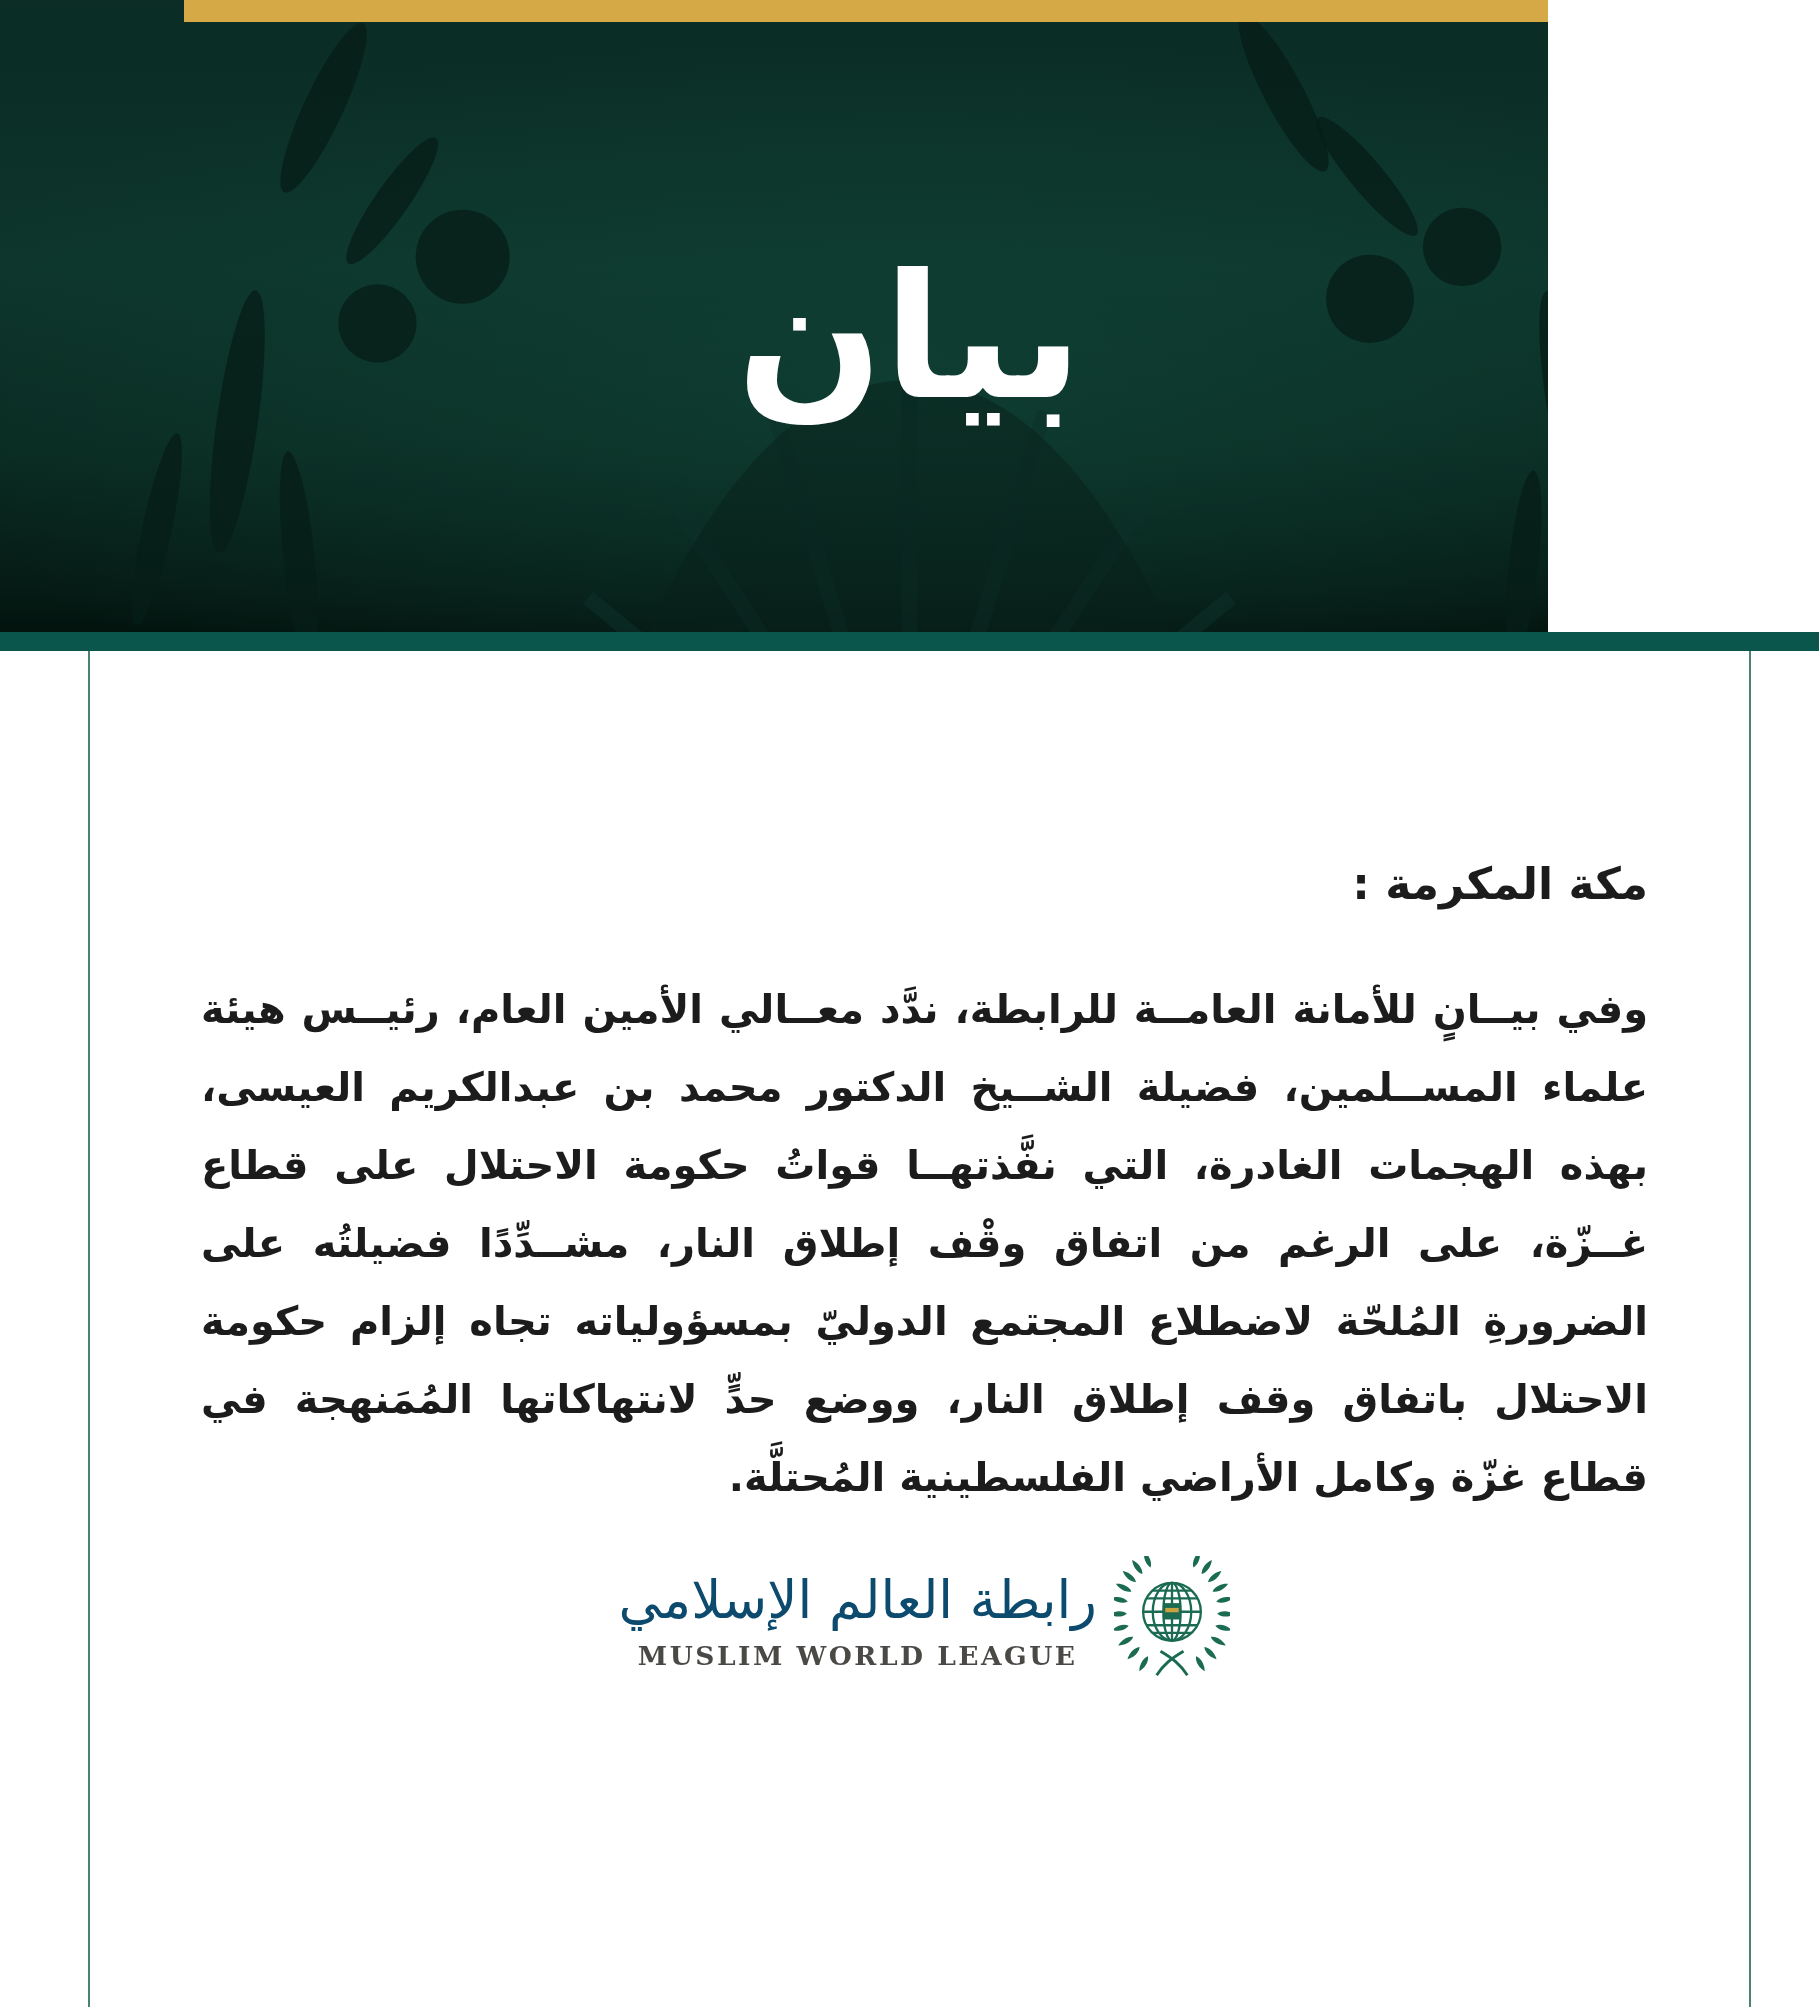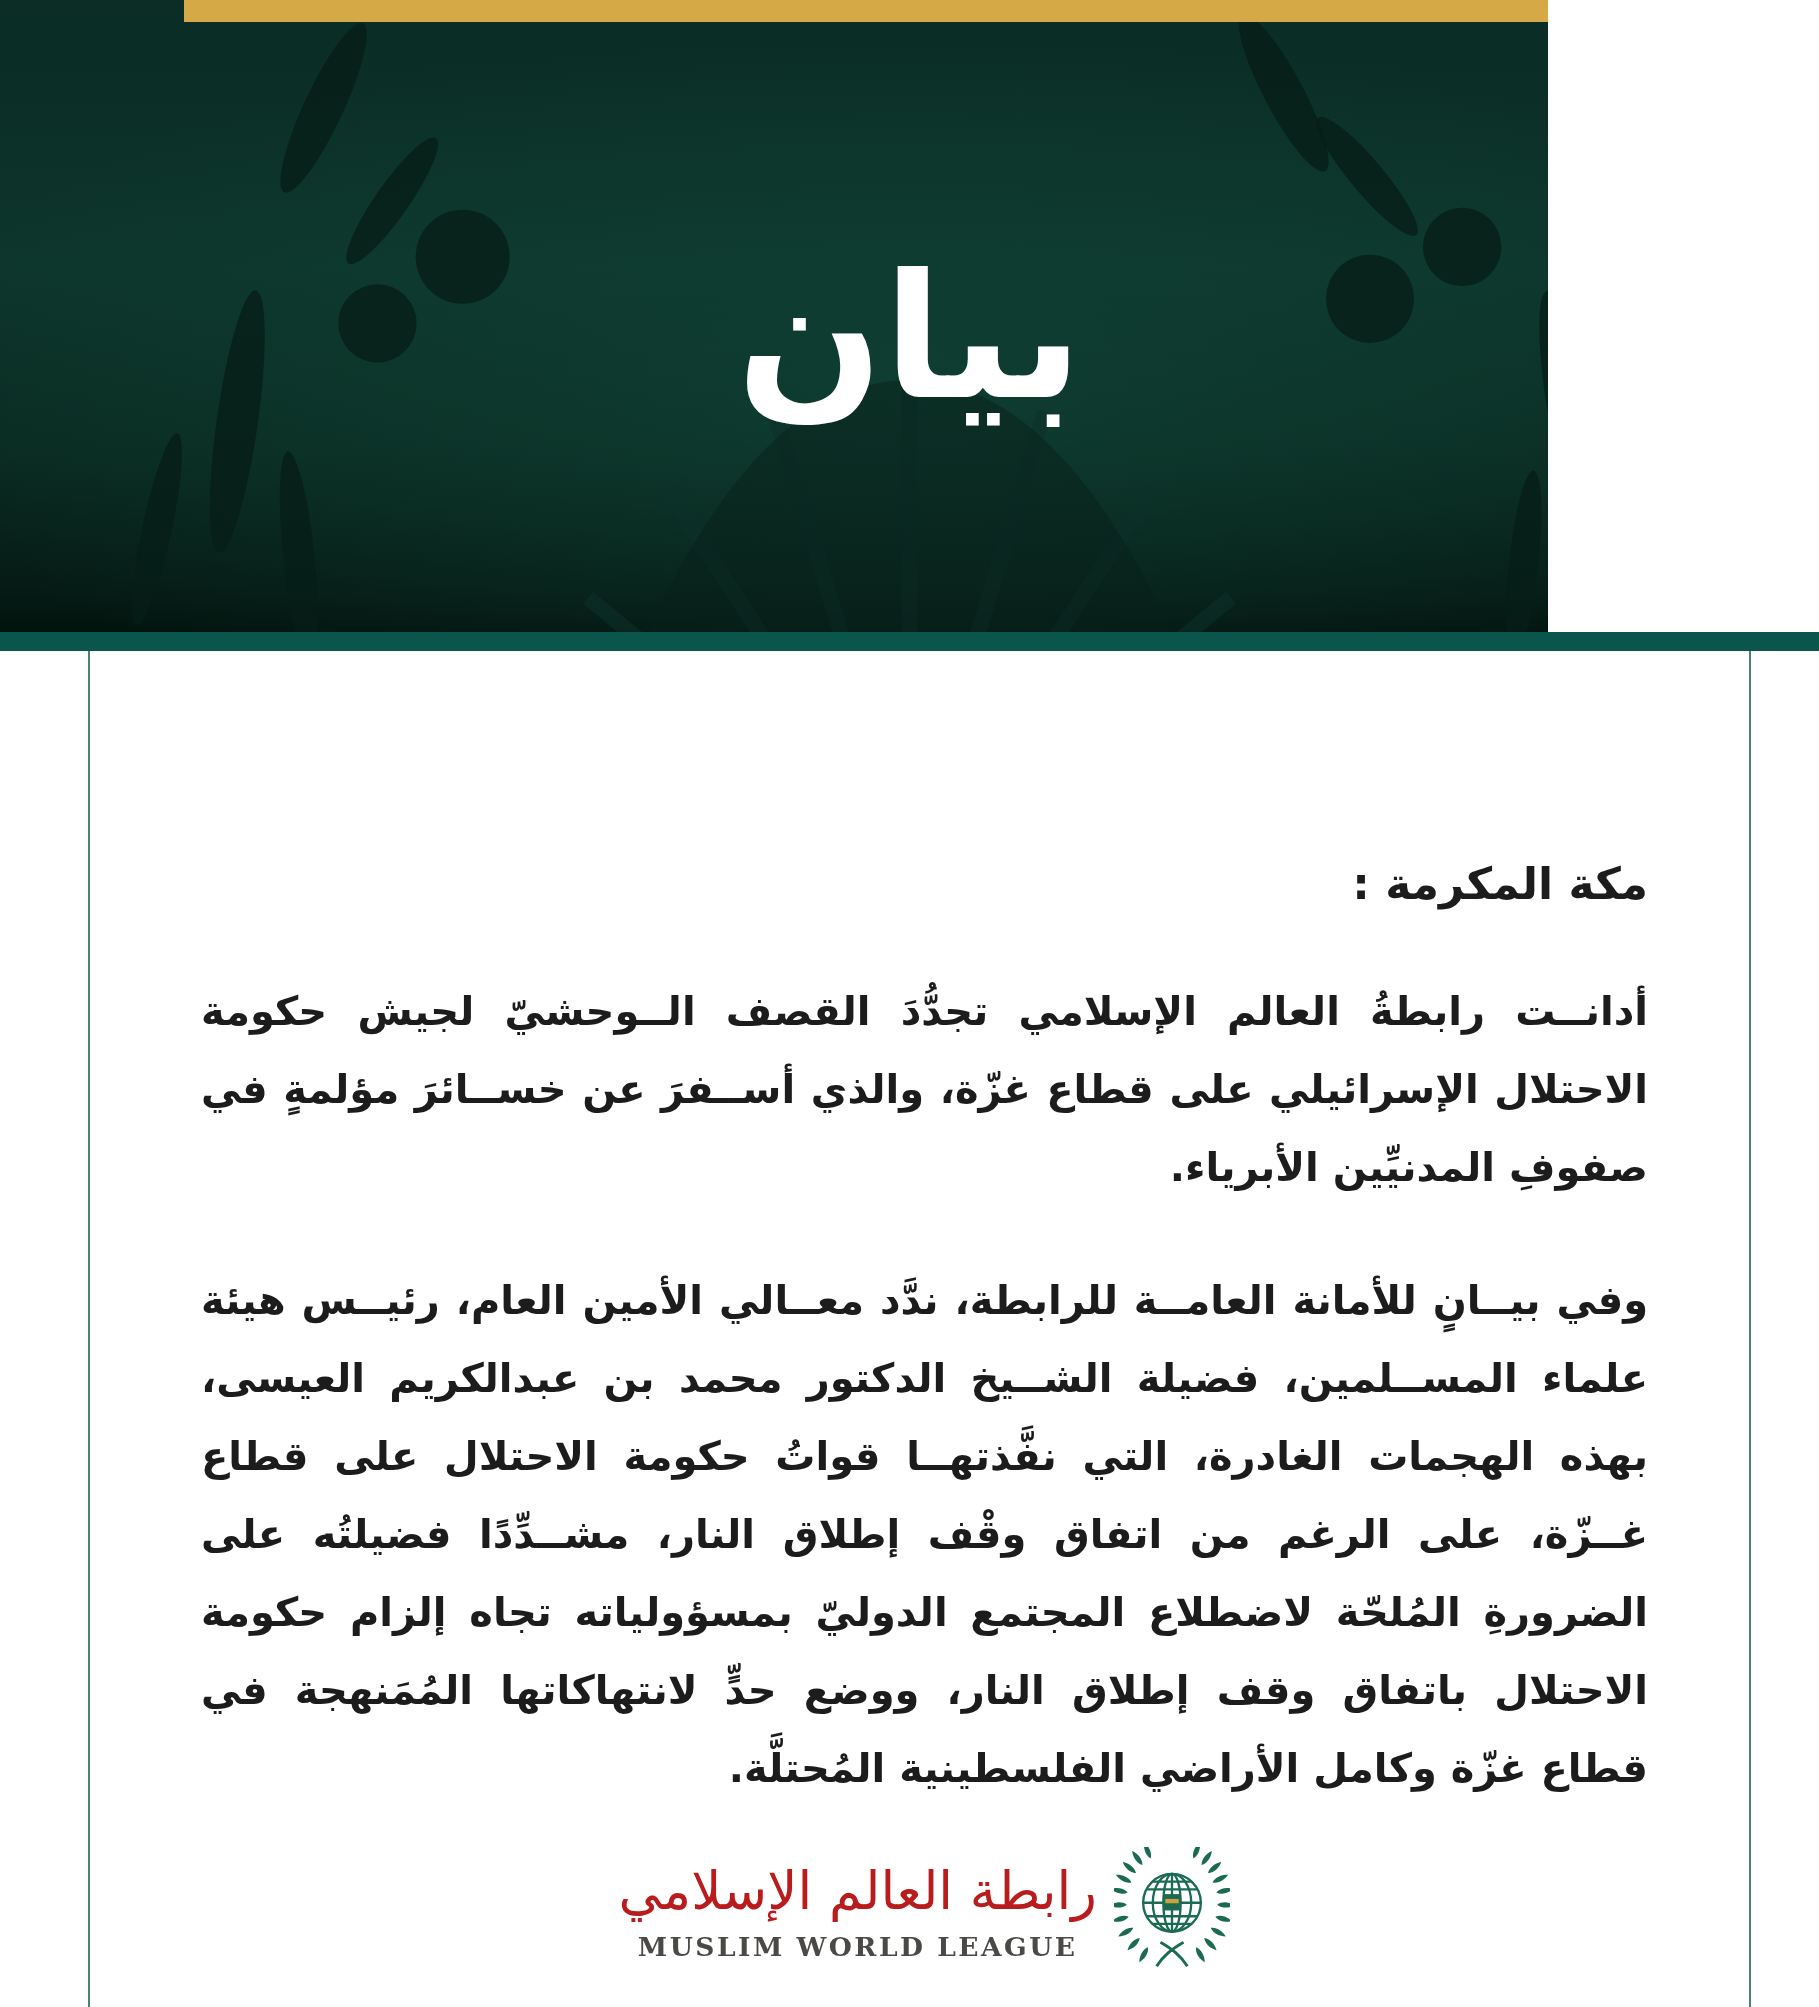--- a/index.html
+++ b/index.html
@@ -64,21 +64,21 @@
   
   .footer-logo{
     margin-top:39px;
     display:flex;flex-direction:row;justify-content:center;align-items:center;
     gap:17.6px;
     direction:ltr;
   }
   .logo-text-col{display:flex;flex-direction:column;align-items:center;}
   .logo-arabic{
     direction:rtl;
-    color:#b91c1c;
+    color:#0c4a6e;
     font-size:53px;line-height:1.3;font-weight:normal;
     white-space:nowrap;
   }
   .logo-english{
     margin-top:5px;
     color:#4a4946;
     font-family:"DejaVu Serif","Liberation Serif",serif;
     font-weight:bold;
     font-size:26.5px;letter-spacing:2.5px;
     white-space:nowrap;
@@ -133,21 +133,20 @@
   </div>
 
   <div class="teal-band"></div>
 
   <div class="content">
     <div class="side-line left"></div>
     <div class="side-line right"></div>
 
     <div class="statement">
       <div class="location-heading">مكة المكرمة :</div>
-      <p class="para p1">أدانــت رابطةُ العالم الإسلامي تجدُّدَ القصف الــوحشيّ لجيش حكومة الاحتلال الإسرائيلي على قطاع غزّة، والذي أســفرَ عن خســائرَ مؤلمةٍ في صفوفِ المدنيِّين الأبرياء.</p>
       <p class="para p2">وفي بيــانٍ للأمانة العامــة للرابطة، ندَّد معــالي الأمين العام، رئيــس هيئة علماء المســلمين، فضيلة الشــيخ الدكتور محمد بن عبدالكريم العيسى، بهذه الهجمات الغادرة، التي نفَّذتهــا قواتُ حكومة الاحتلال على قطاع غــزّة، على الرغم من اتفاق وقْف إطلاق النار، مشــدِّدًا فضيلتُه على الضرورةِ المُلحّة لاضطلاع المجتمع الدوليّ بمسؤولياته تجاه إلزام حكومة الاحتلال باتفاق وقف إطلاق النار، ووضع حدٍّ لانتهاكاتها المُمَنهجة في قطاع غزّة وكامل الأراضي الفلسطينية المُحتلَّة.</p>
 
       <div class="footer-logo">
         <div class="logo-text-col">
           <div class="logo-arabic">رابطة العالم الإسلامي</div>
           <div class="logo-english">MUSLIM WORLD LEAGUE</div>
         </div>
         <svg class="emblem" viewBox="0 0 120 130" xmlns="http://www.w3.org/2000/svg" aria-hidden="true">
           <defs>
             <path id="leaf" d="M0,2 C4,-3 3,-11 0,-16 C-3,-11 -4,-3 0,2 Z" fill="#1a6b52"></path>

